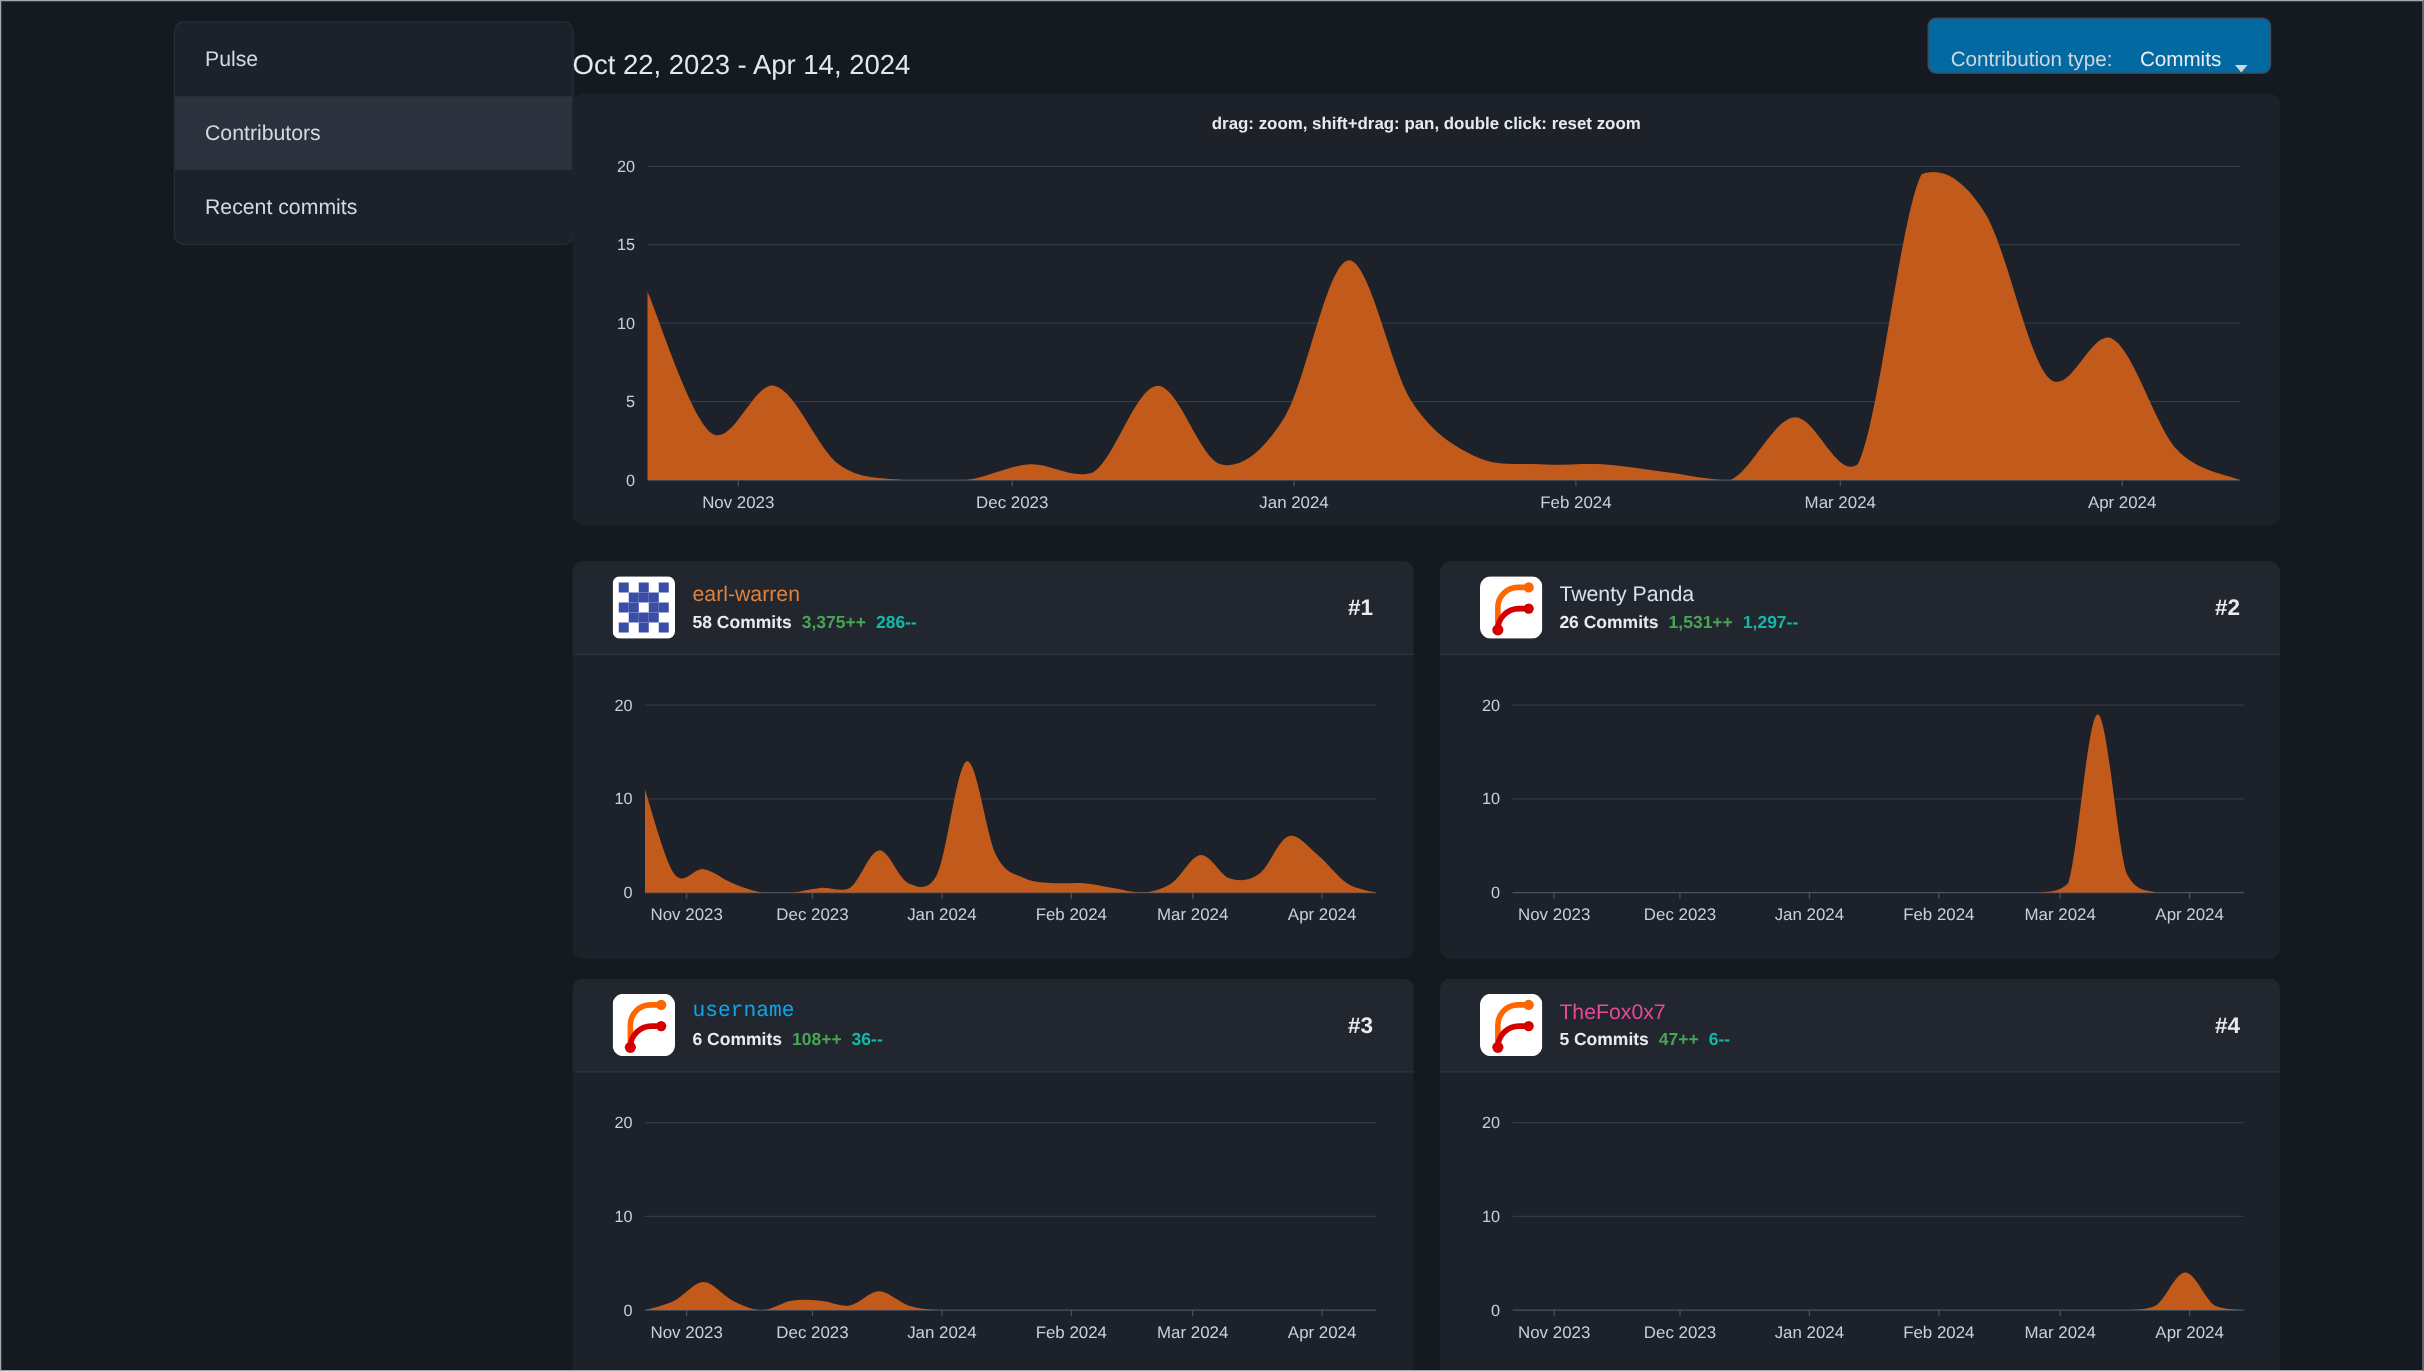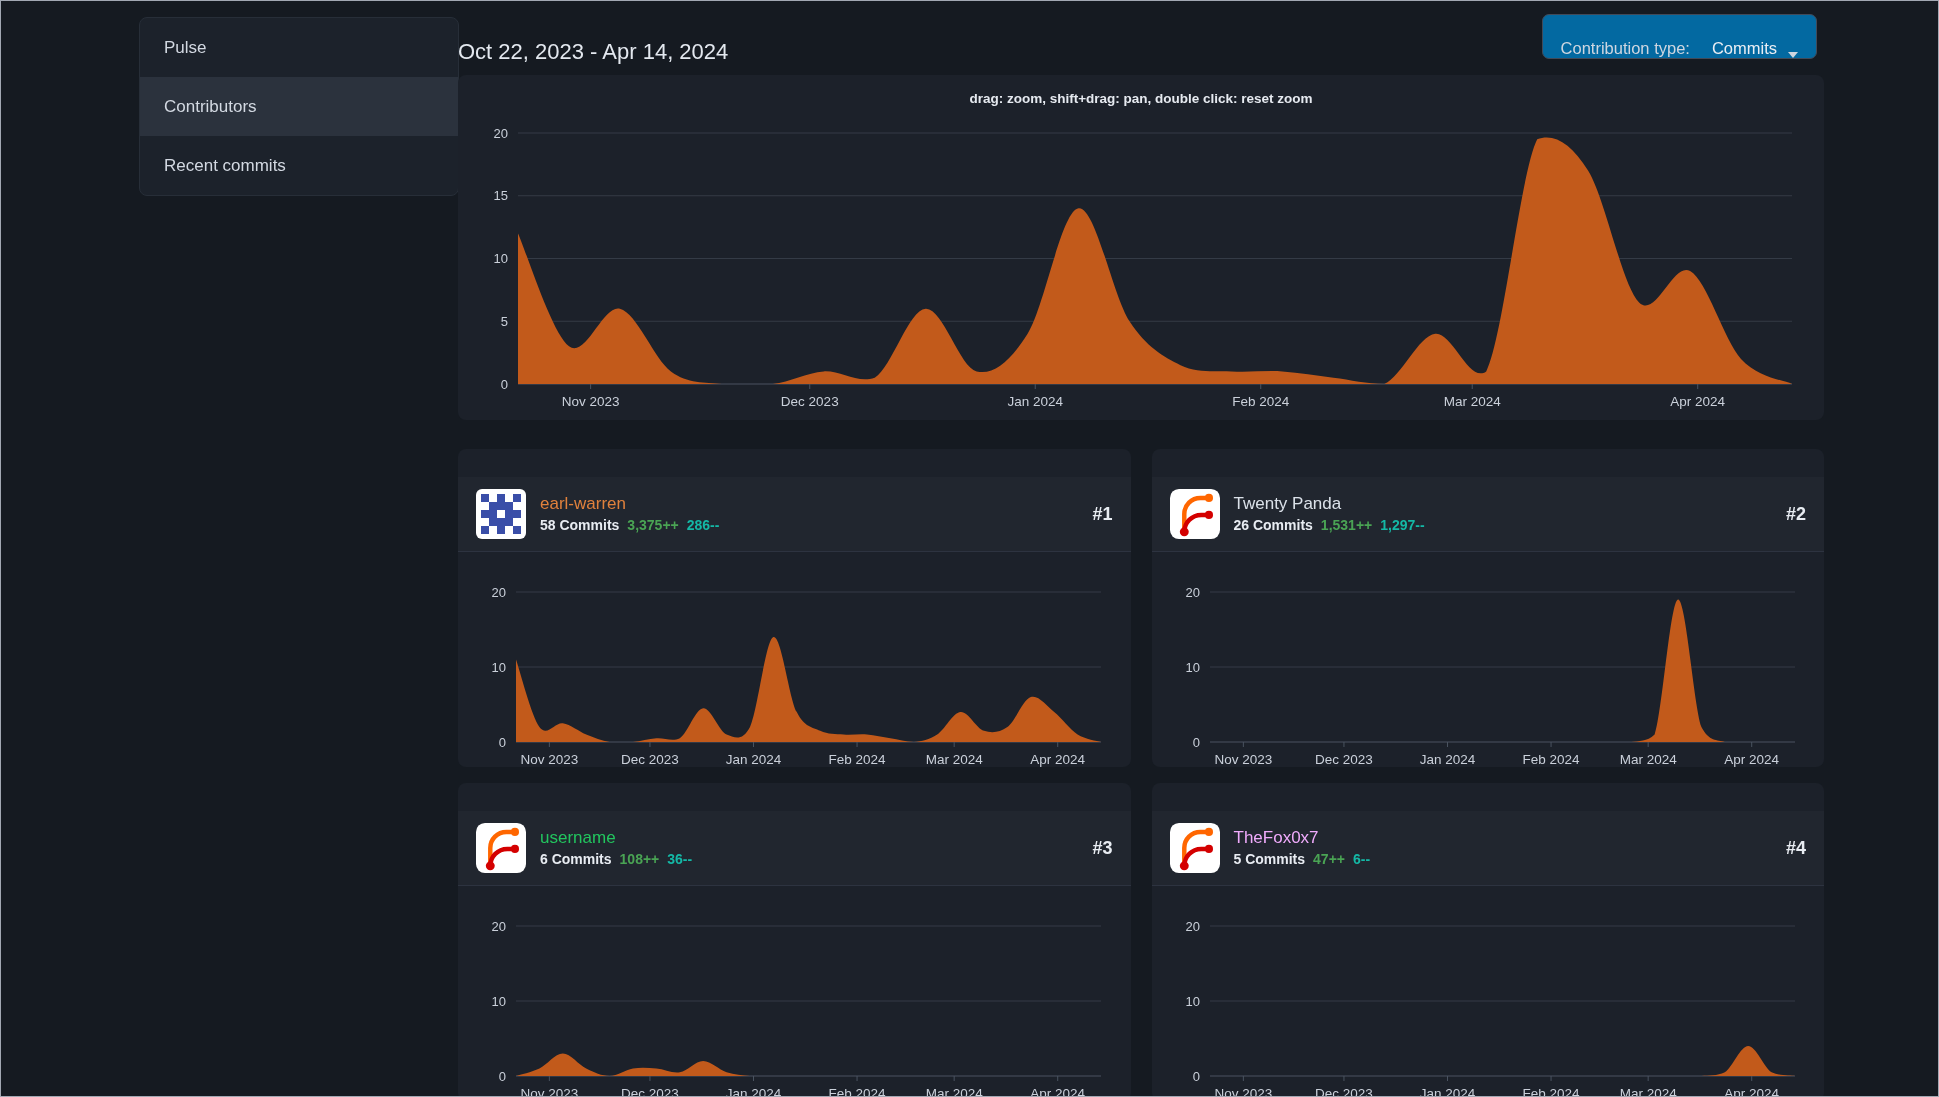--- a/index.html
+++ b/index.html
@@ -35,22 +35,22 @@
   
   .main-panel { position:absolute; left:458px; top:75px; width:1366px; height:345px;
     background:#1c212a; border-radius:8px; }
   .hint { text-align:center; padding-top:16px; font-size:13.5px; font-weight:700; color:#e6eaf0; }
   .main-chart { position:absolute; left:10px; right:10px; top:44px; bottom:6px; }
 
   
   .cards { position:absolute; left:458px; top:449px; width:1366px;
     display:grid; grid-template-columns:1fr 1fr; gap:16px 21px; }
   .card { background:#1c212a; border-radius:8px; height:318px; overflow:hidden; }
-  .card-head { display:flex; align-items:center; gap:14px; padding:12px 18px;
-    background:#21262f; border-bottom:1px solid #2d3340;margin-top:28px; }
+  .card-head { display:flex; align-items:center; gap:14px; padding:12px 32px;
+    background:#21262f; border-bottom:1px solid #2d3340; }
   .avatar { width:50px; height:50px; flex:0 0 auto; border-radius:6px; overflow:hidden; display:block; }
   .avatar svg { display:block; width:100%; height:100%; }
   .who { line-height:1.25; }
   .uname { font-size:17px; display:block; margin-bottom:3px; text-decoration:none; cursor:pointer; color:#dbe1e9; }
   .stats { font-size:14px; font-weight:700; color:#e8ecf2; display:flex; gap:8px; }
   .add { color:#4aa454; } .del { color:#14b8a6; }
   .rank { margin-left:auto; font-size:18px; font-weight:700; color:#e8ecf2; }
   .card-chart { height:210px; margin:10px 8px 0; }
   .chart svg { display:block; }
   .chart text { font-family:"Liberation Sans", sans-serif; }
@@ -226,21 +226,21 @@
         <svg viewBox="0 0 28 28" xmlns="http://www.w3.org/2000/svg">
           <rect width="28" height="28" rx="5" fill="#ffffff"></rect>
           <path d="M8 24 V14 A9 9 0 0 1 17 5 H19.5" fill="none" stroke="#ff6600" stroke-width="2.5" stroke-linecap="round"></path>
           <path d="M8 24 A9.5 9.5 0 0 1 17.5 14.5 H19.5" fill="none" stroke="#d40000" stroke-width="2.5" stroke-linecap="round"></path>
           <circle cx="21.8" cy="5" r="2.3" fill="#ff6600"></circle>
           <circle cx="21.8" cy="14.5" r="2.3" fill="#d40000"></circle>
           <circle cx="8" cy="24" r="2.5" fill="#d40000"></circle>
         </svg>
       </span>
       <div class="who">
-        <a class="uname" style="color: #22c55e;">username</a>
+        <a class="uname" style="color: #0ea5e9; font-family: Liberation Mono, monospace;">username</a>
         <div class="stats">
           <b>6 Commits</b>
           <span class="add">108++</span>
           <span class="del">36--</span>
         </div>
       </div>
       <div class="rank">#3</div>
     </header>
     <div class="chart card-chart">
         <svg width="657" height="210" viewBox="0 0 657 210">
@@ -273,21 +273,21 @@
         <svg viewBox="0 0 28 28" xmlns="http://www.w3.org/2000/svg">
           <rect width="28" height="28" rx="5" fill="#ffffff"></rect>
           <path d="M8 24 V14 A9 9 0 0 1 17 5 H19.5" fill="none" stroke="#ff6600" stroke-width="2.5" stroke-linecap="round"></path>
           <path d="M8 24 A9.5 9.5 0 0 1 17.5 14.5 H19.5" fill="none" stroke="#d40000" stroke-width="2.5" stroke-linecap="round"></path>
           <circle cx="21.8" cy="5" r="2.3" fill="#ff6600"></circle>
           <circle cx="21.8" cy="14.5" r="2.3" fill="#d40000"></circle>
           <circle cx="8" cy="24" r="2.5" fill="#d40000"></circle>
         </svg>
       </span>
       <div class="who">
-        <a class="uname" style="color: #f0abfc;">TheFox0x7</a>
+        <a class="uname" style="color: #ec4899;">TheFox0x7</a>
         <div class="stats">
           <b>5 Commits</b>
           <span class="add">47++</span>
           <span class="del">6--</span>
         </div>
       </div>
       <div class="rank">#4</div>
     </header>
     <div class="chart card-chart">
         <svg width="657" height="210" viewBox="0 0 657 210">

